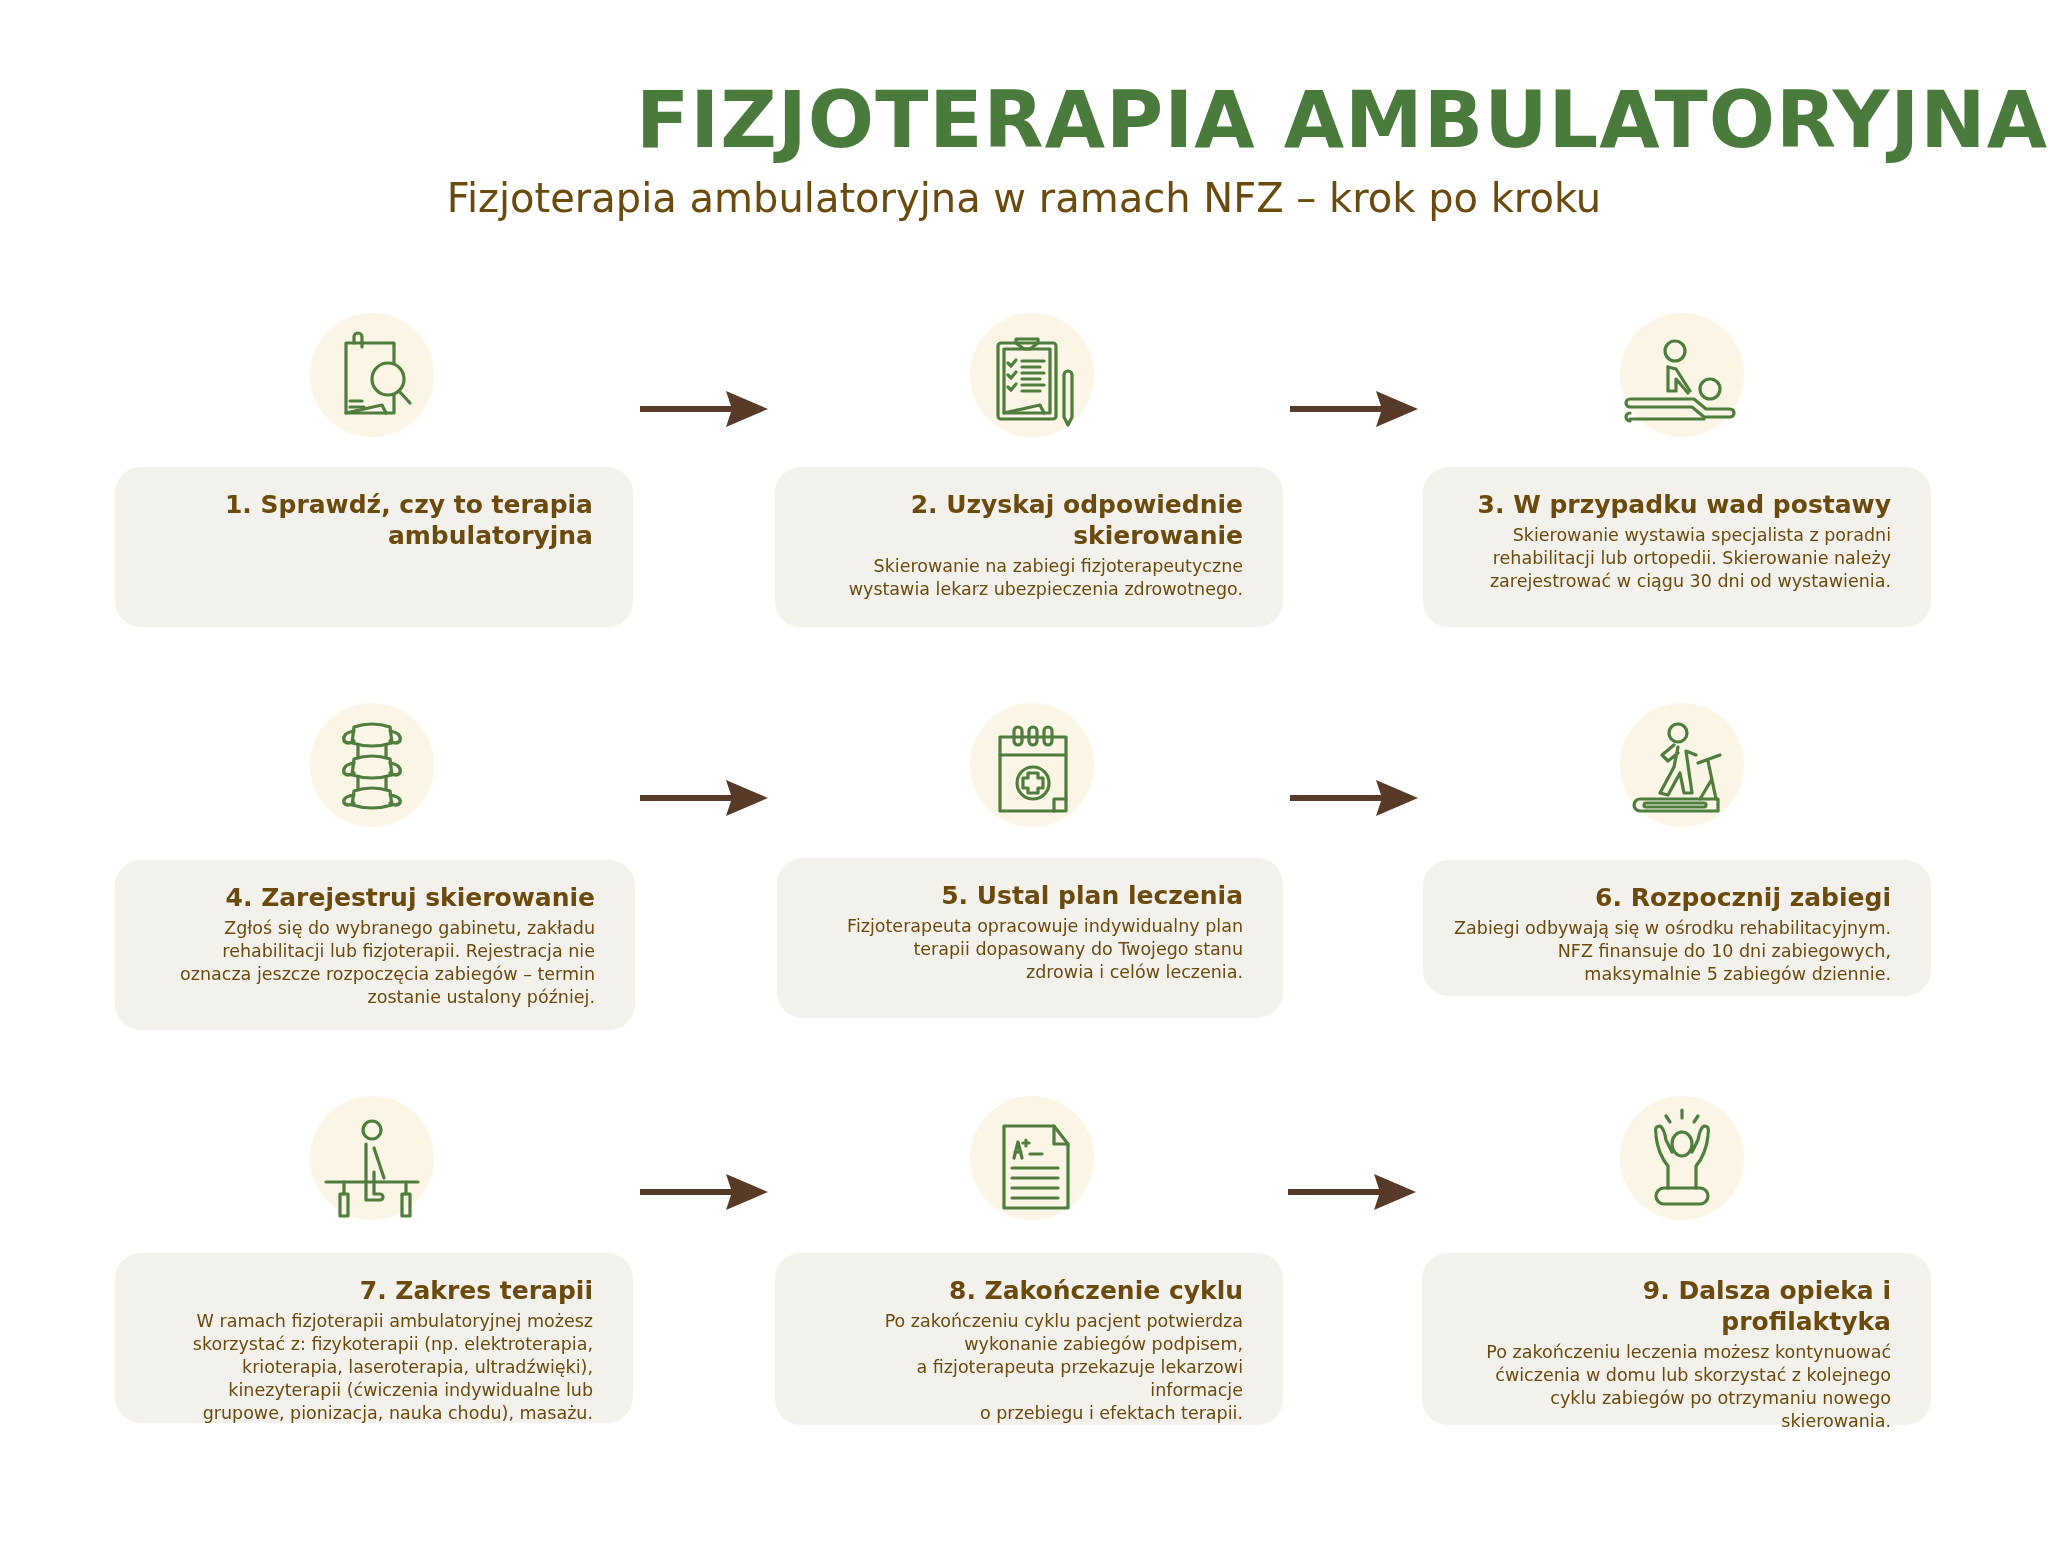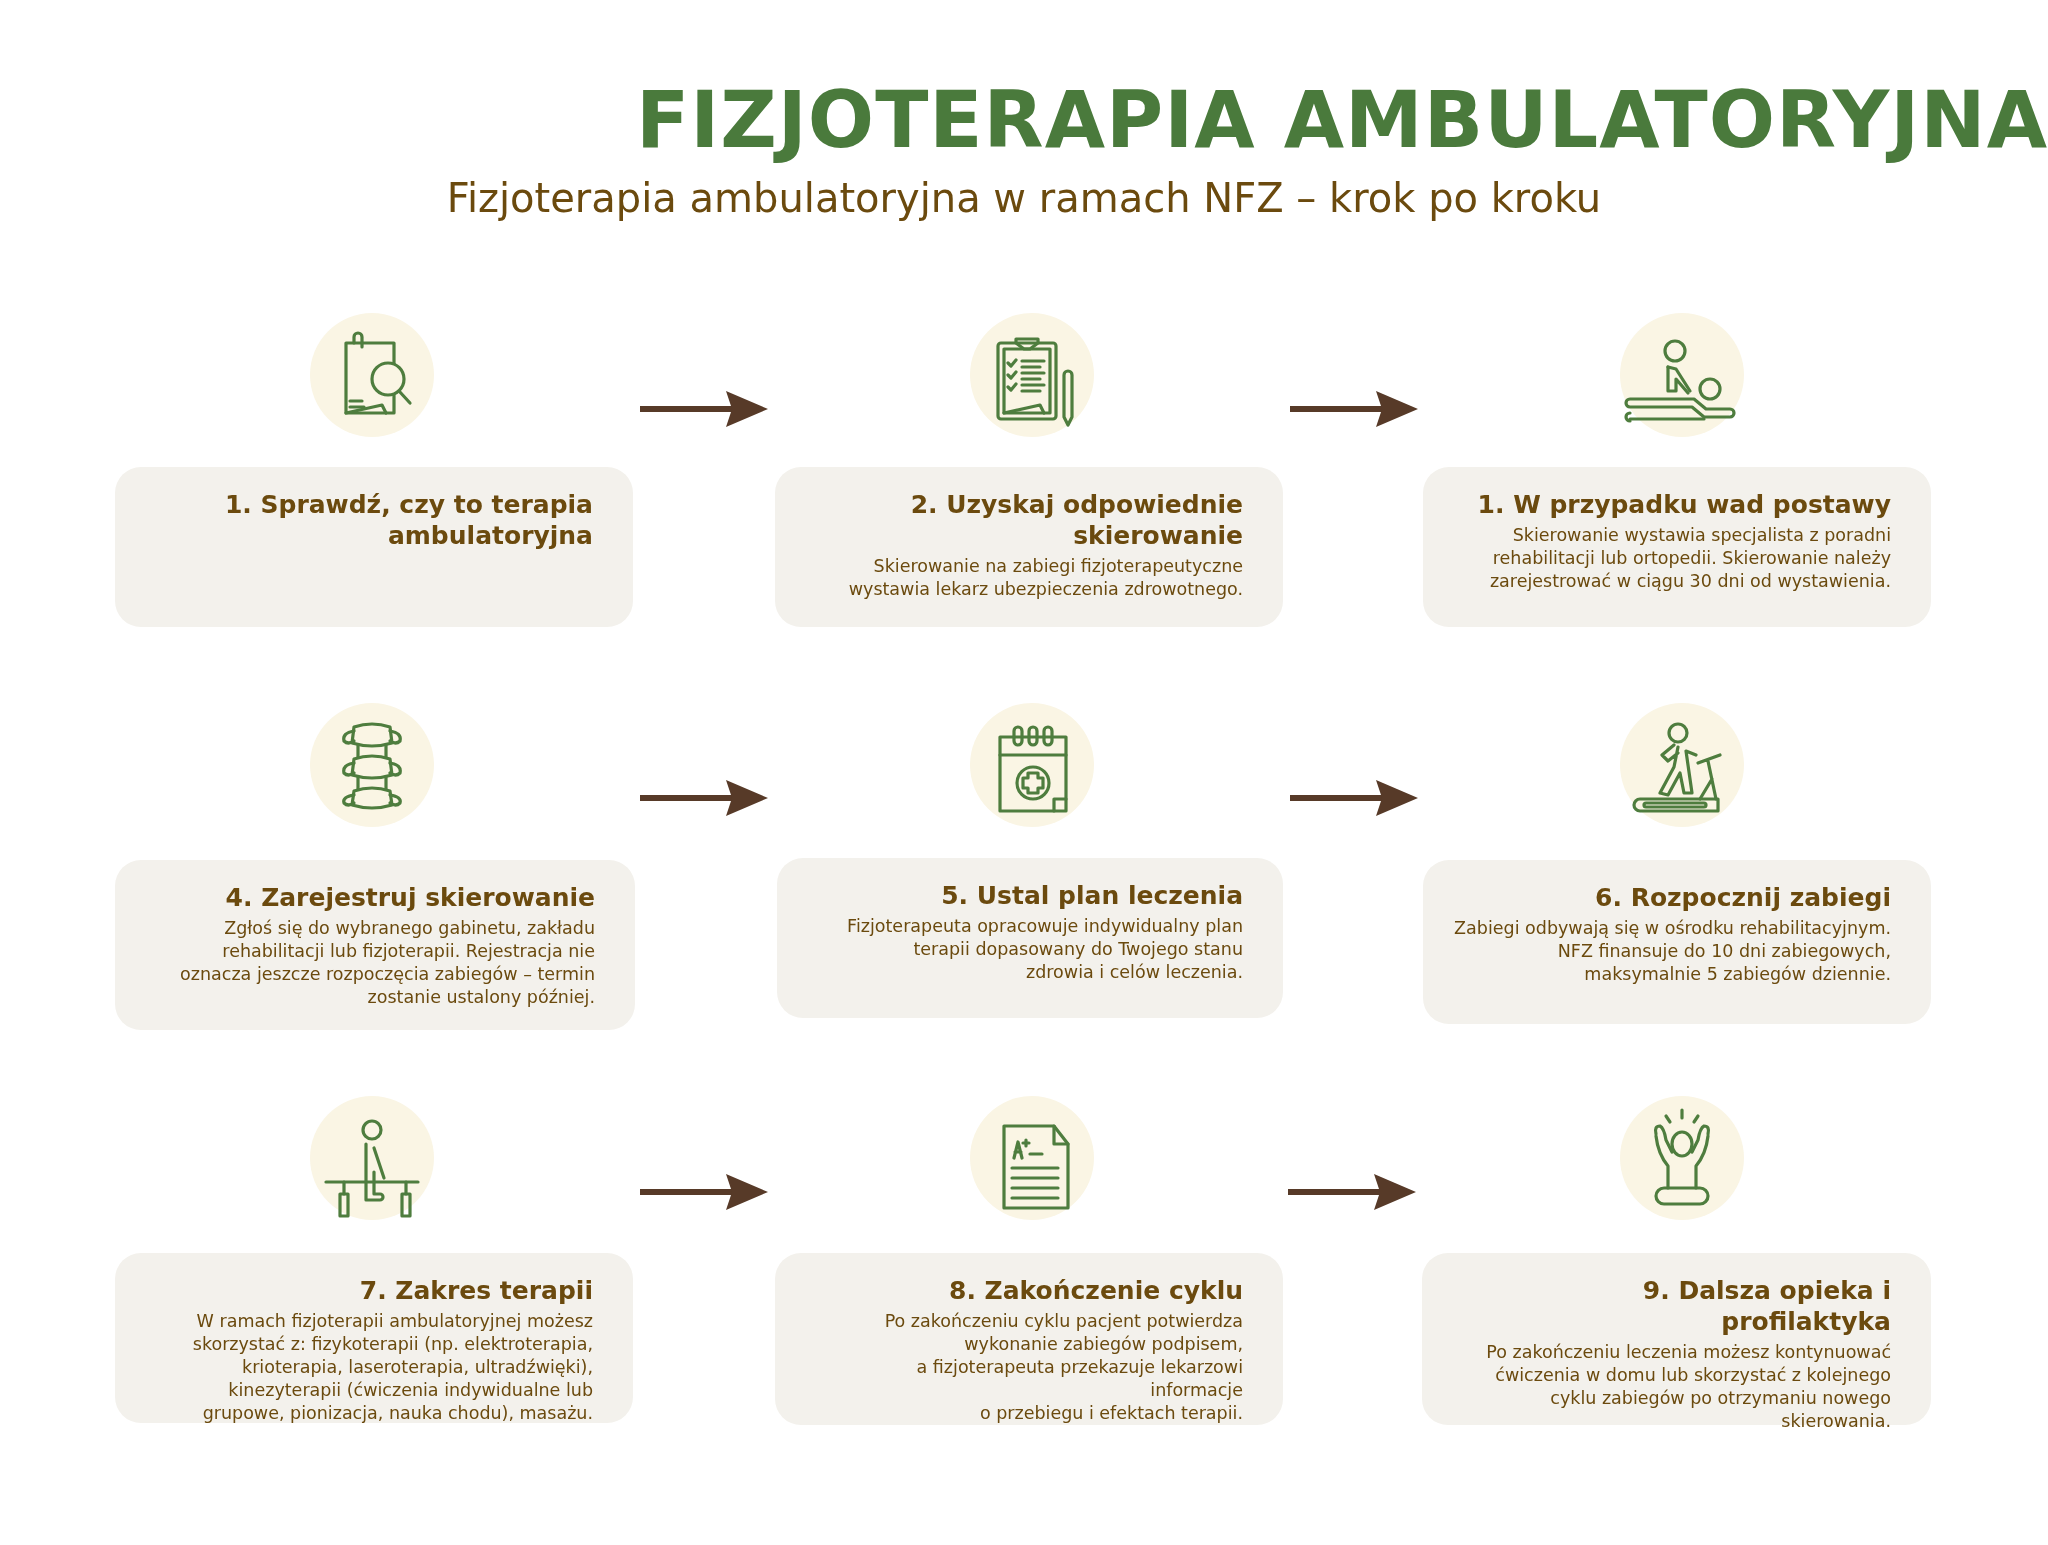--- a/index.html
+++ b/index.html
@@ -88,21 +88,21 @@
 
 <div class="card" style="left:115px;top:467px;width:518px;height:160px;">
   <div class="card-title">1. Sprawdź, czy to terapia ambulatoryjna</div>
 </div>
 <div class="card" style="left:775px;top:467px;width:508px;height:160px;">
   <div class="card-title">2. Uzyskaj odpowiednie skierowanie</div>
   <div class="card-body">Skierowanie na zabiegi fizjoterapeutyczne
 wystawia lekarz ubezpieczenia zdrowotnego.</div>
 </div>
 <div class="card" style="left:1423px;top:467px;width:508px;height:160px;">
-  <div class="card-title">1. W przypadku wad postawy</div>
+  <div class="card-title">3. W przypadku wad postawy</div>
   <div class="card-body">Skierowanie wystawia specjalista z poradni
 rehabilitacji lub ortopedii. Skierowanie należy
 zarejestrować w ciągu 30 dni od wystawienia.</div>
 </div>
 
 <div class="icon-wrap" style="left:310px;top:703px;">
   <svg viewBox="0 0 124 124">
     <path class="g" d="M44 24 Q62 18 80 24 L82 40 Q62 46 42 40 Z"></path>
     <path class="g" d="M44 28 Q32 30 34 38 Q38 42 44 38 M80 28 Q92 30 90 38 Q86 42 80 38"></path>
     <path class="g" d="M48 42 L48 54 M76 42 L76 54"></path>
@@ -150,21 +150,21 @@
 rehabilitacji lub fizjoterapii. Rejestracja nie
 oznacza jeszcze rozpoczęcia zabiegów – termin
 zostanie ustalony później.</div>
 </div>
 <div class="card" style="left:777px;top:858px;width:506px;height:160px;">
   <div class="card-title">5. Ustal plan leczenia</div>
   <div class="card-body">Fizjoterapeuta opracowuje indywidualny plan
 terapii dopasowany do Twojego stanu
 zdrowia i celów leczenia.</div>
 </div>
-<div class="card" style="left:1423px;top:860px;width:508px;height:164px;padding-left:12px;">
+<div class="card" style="left:1423px;top:860px;width:508px;height:136px;padding-left:12px;">
   <div class="card-title">6. Rozpocznij zabiegi</div>
   <div class="card-body">Zabiegi odbywają się w ośrodku rehabilitacyjnym.
 NFZ finansuje do 10 dni zabiegowych,
 maksymalnie 5 zabiegów dziennie.</div>
 </div>
 
 <div class="icon-wrap" style="left:310px;top:1096px;">
   <svg viewBox="0 0 124 124">
     <circle class="g" cx="62" cy="34" r="9"></circle>
     <path class="g" d="M56 48 L56 104 L70 104 a3 3 0 0 0 0 -6 L64 98 L64 76 M64 52 L74 82"></path>

